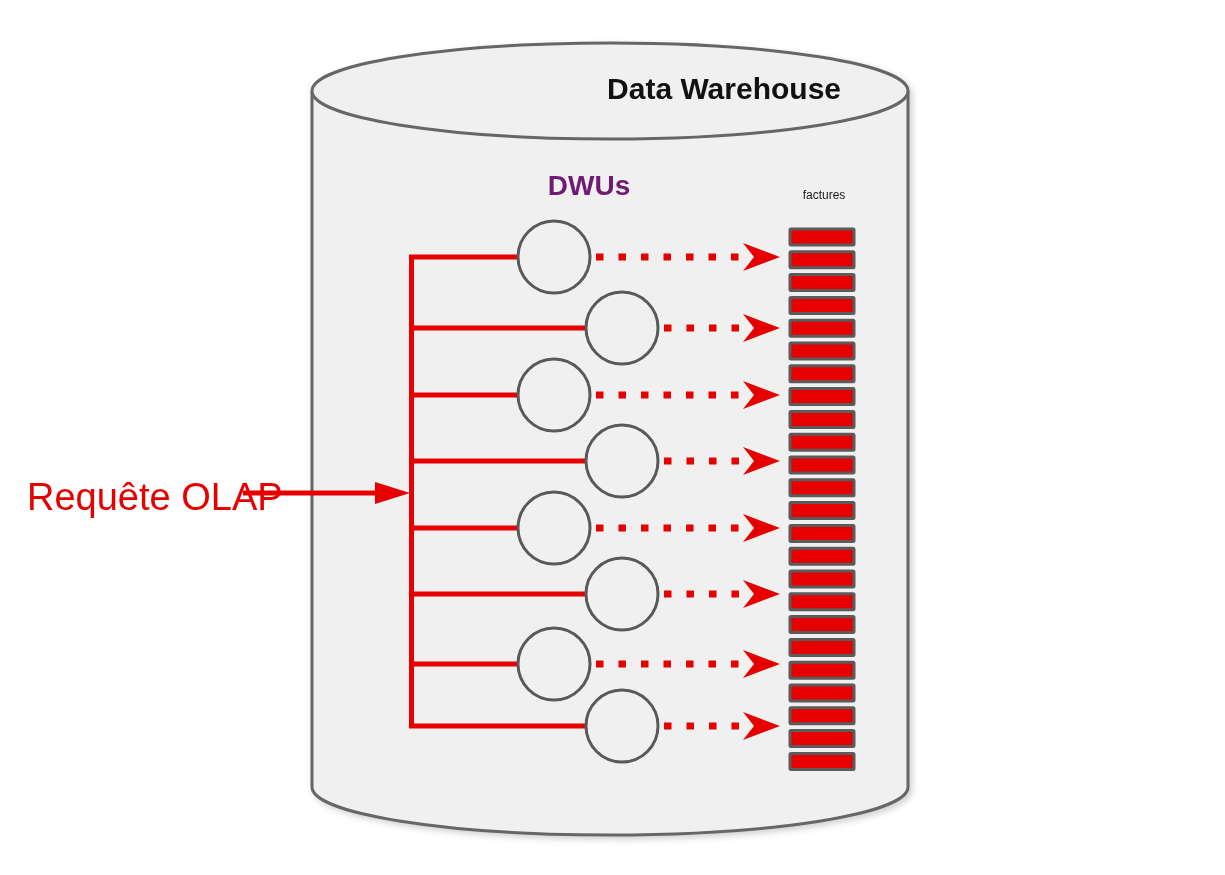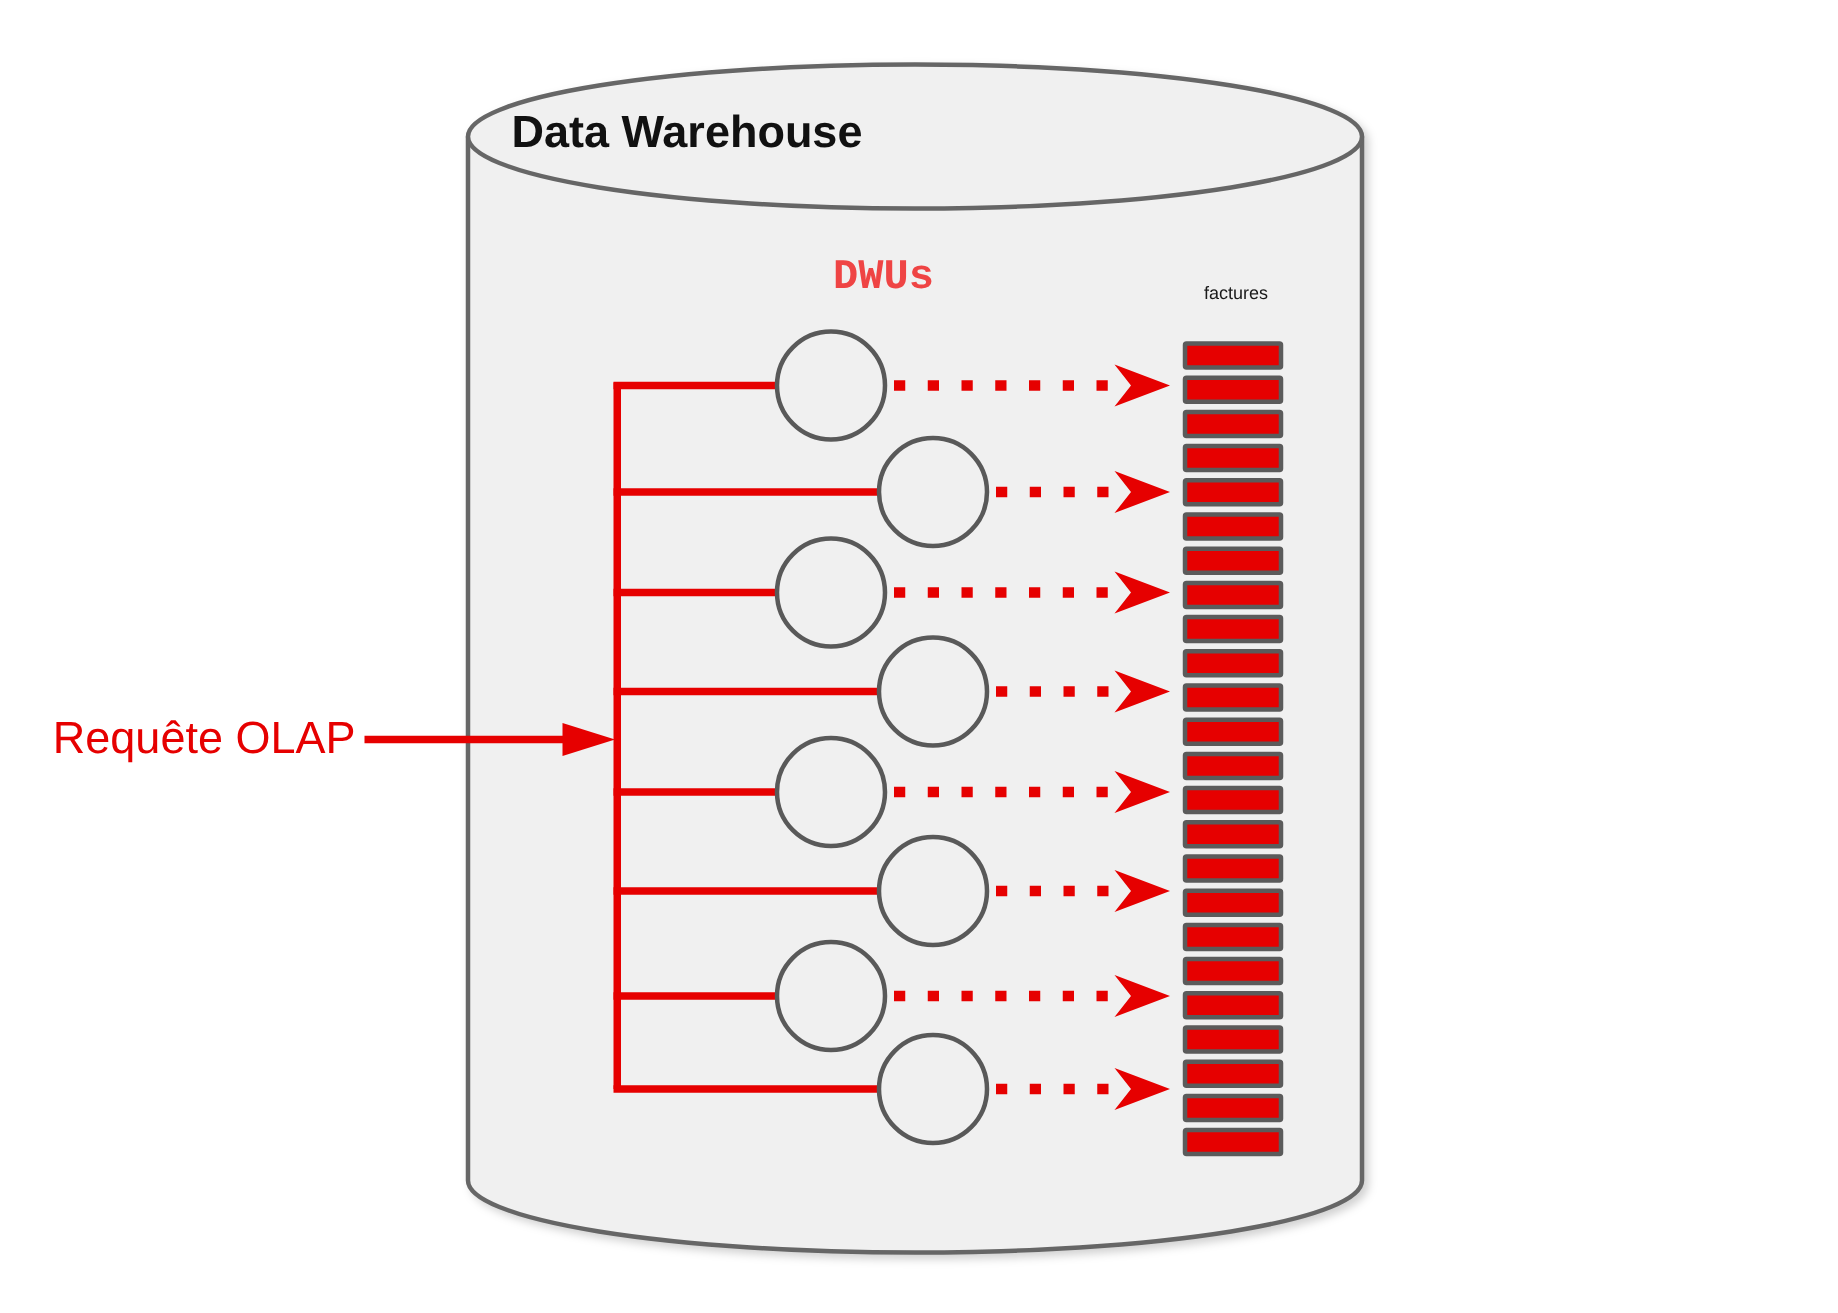--- a/index.html
+++ b/index.html
@@ -2,28 +2,28 @@
 <html><head>
 <meta charset="utf-8">
 <style>
   html,body{margin:0;padding:0;background:#ffffff;}
   .canvas{
     position:relative;width:1225px;height:875px;overflow:hidden;
     background:#ffffff;font-family:"Liberation Sans",sans-serif;
   }
   .canvas svg{position:absolute;left:0;top:0;}
   .label{position:absolute;white-space:nowrap;}
-  .label-title{left:341px;top:72px;width:500px;text-align:left;
+  .label-title{left:341px;top:72px;width:500px;text-align:right;
     font-size:30px;font-weight:bold;color:#111111;}
   .label-dwus{left:489px;top:170px;width:200px;text-align:center;
-    font-size:28px;font-weight:bold;color:#ef4444;font-family:Liberation Mono, monospace;}
+    font-size:28px;font-weight:bold;color:#701a75;}
   .label-factures{left:744px;top:188px;width:160px;text-align:center;
     font-size:12px;font-weight:normal;color:#1a1a1a;}
   .label-query{left:27px;top:476px;width:210px;text-align:right;
-    font-size:30px;font-weight:normal;}
+    font-size:38px;font-weight:normal;}
   .cyl-shadow{filter:drop-shadow(3px 3px 3px rgba(0,0,0,0.18));}
 </style>
 </head>
 <body>
 
 <div class="canvas">
   <svg id="dw-svg" width="1225" height="875" viewBox="0 0 1225 875">
       <g class="cyl-shadow">
         <path d="M 312 91 L 312 787 A 298 48 0 0 0 908 787 L 908 91" fill="#f0f0f0" stroke="#666666" stroke-width="3"></path>
         <ellipse cx="610" cy="91" rx="298" ry="48" fill="#f0f0f0" stroke="#666666" stroke-width="3"></ellipse>

